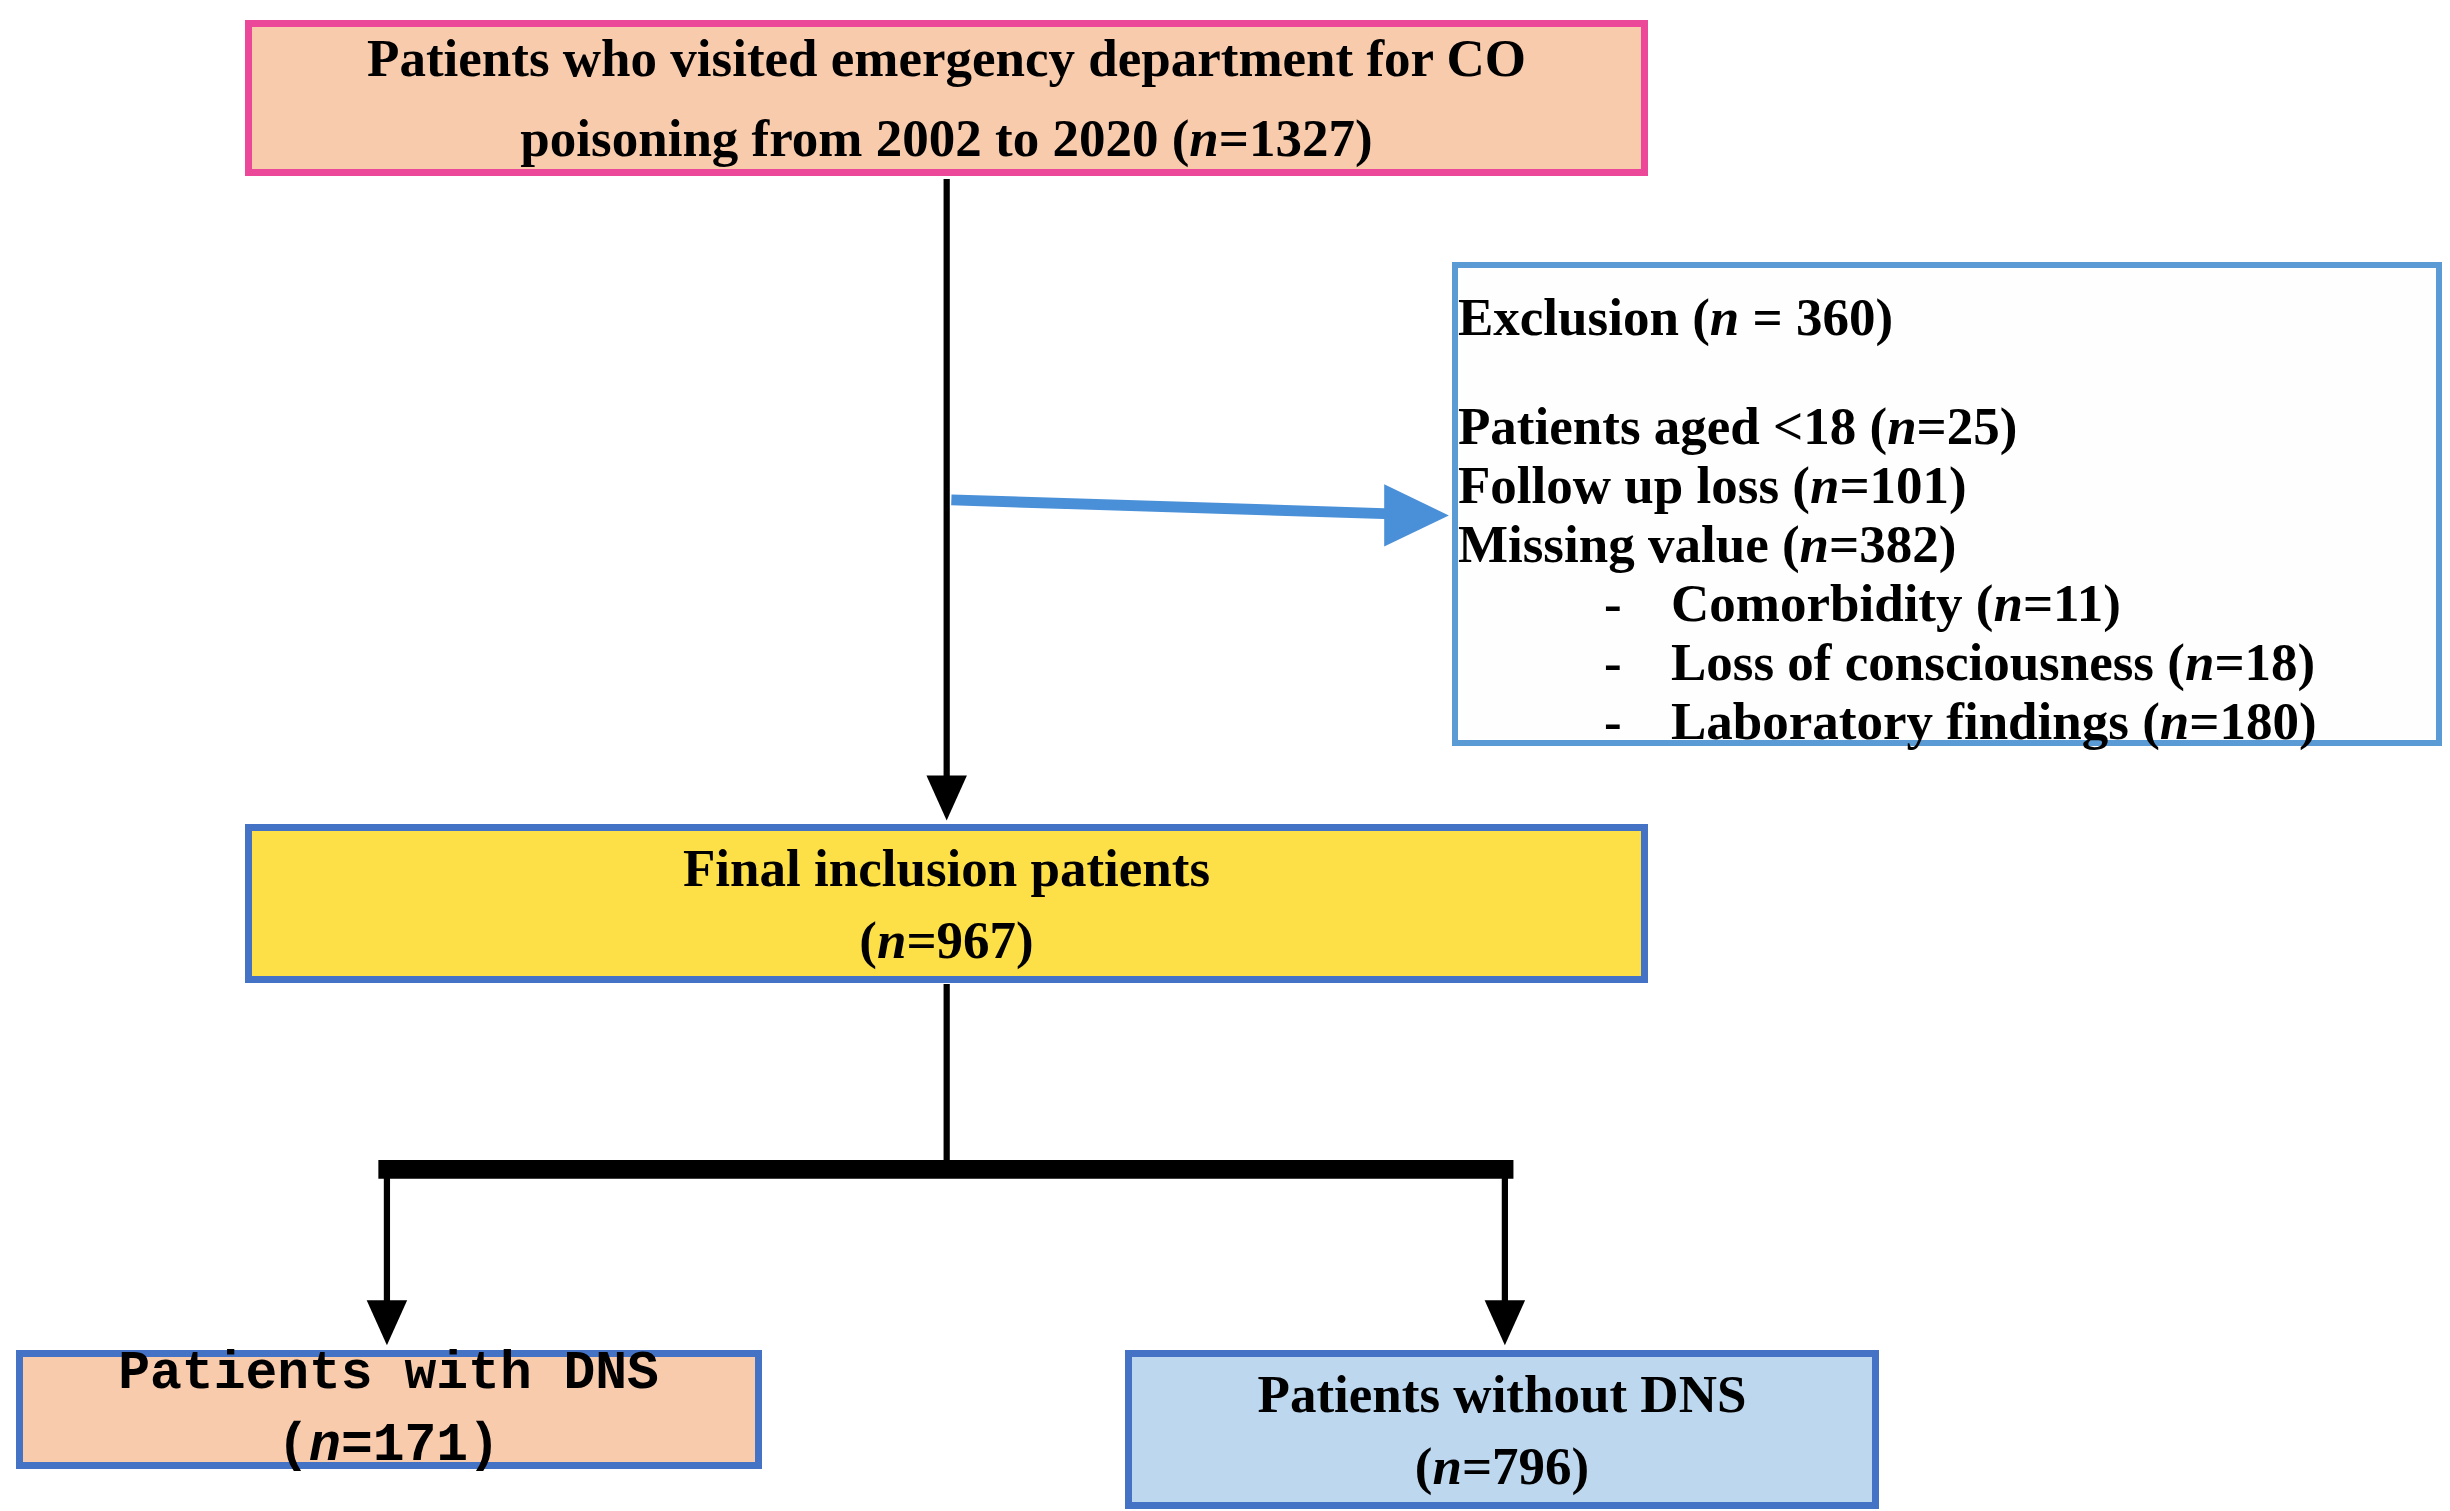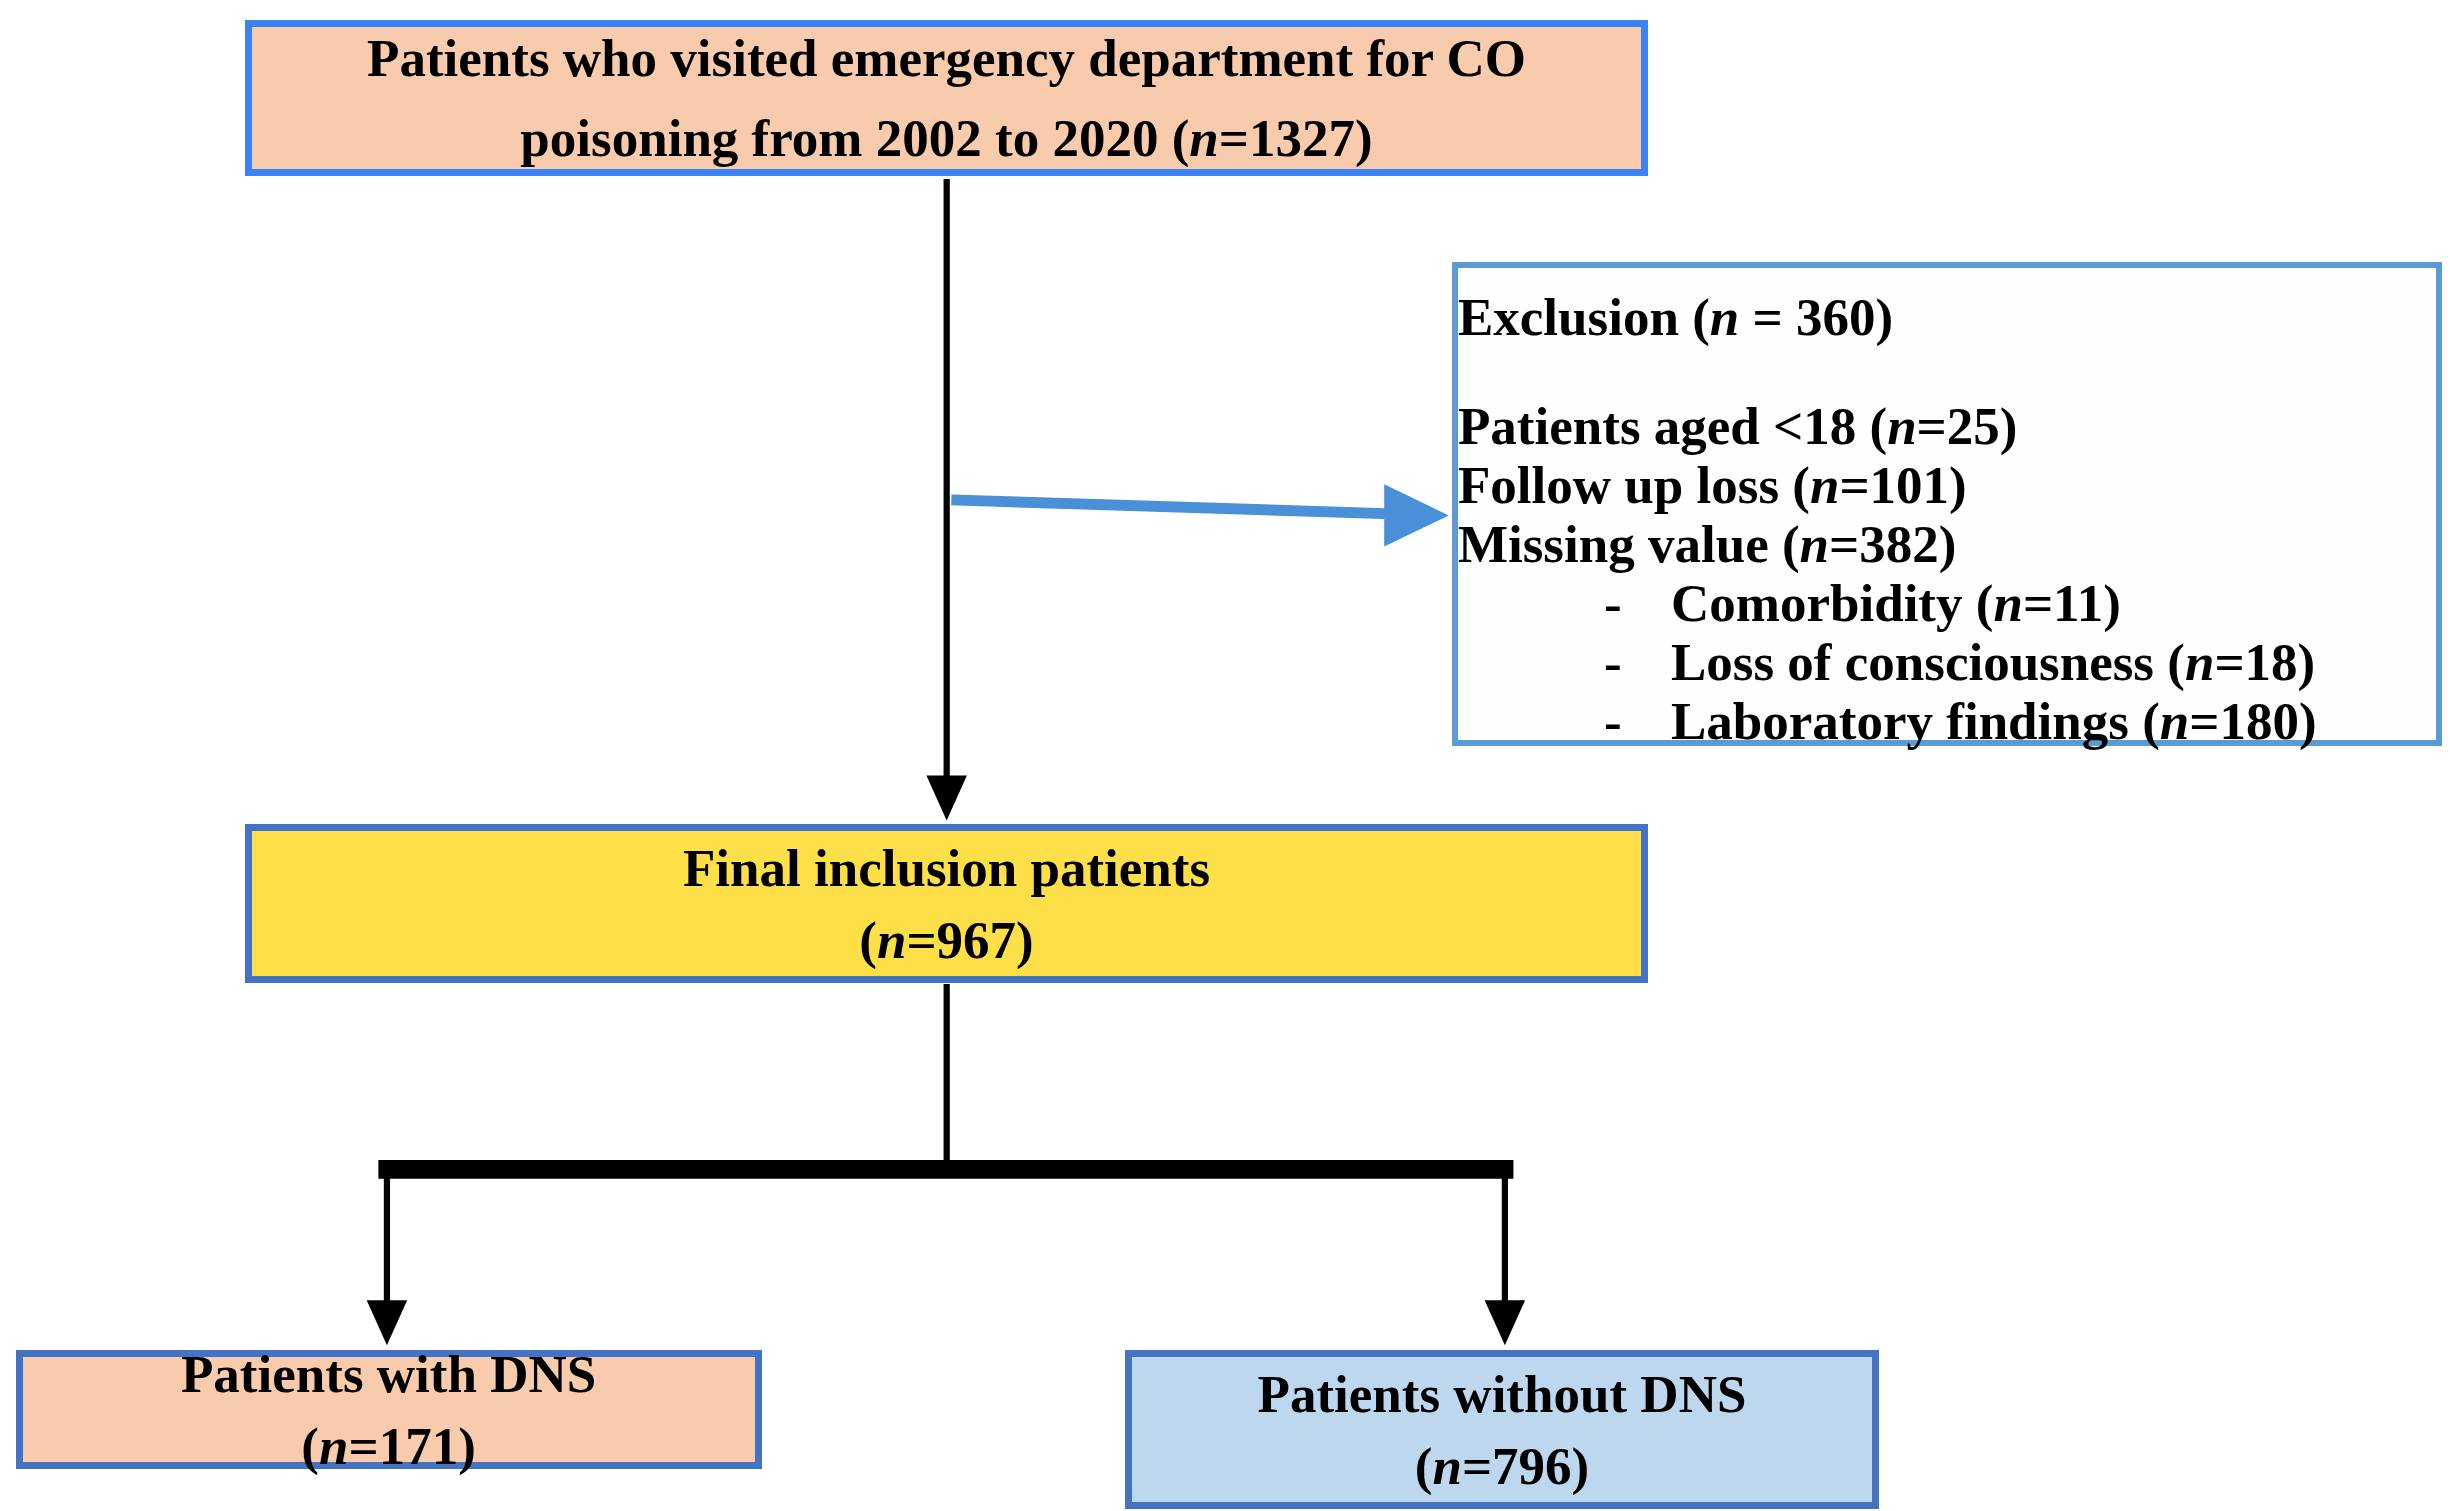--- a/index.html
+++ b/index.html
@@ -29,21 +29,21 @@
     text-align: center;
     font-size: 53px;
     line-height: 72px;
   }
   .node .line { white-space: nowrap; }
   .n-ital { font-style: italic; }
 
   .box-top {
     left: 245px; top: 20px; width: 1403px; height: 156px;
     background: #F8CBAD;
-    border: 7px solid #3b82f6;
+    border: 7px solid #ec4899;
     gap: 8px;
   }
   .box-exclusion {
     left: 1452px; top: 262px; width: 990px; height: 484px;
     background: #FEFEFE;
     border: 6.2px solid #5B9BD5;
     display: block;
     text-align: left;
     padding: 20px 15.6px 0 0;
   }
@@ -64,20 +64,21 @@
   }
   .box-final {
     left: 245px; top: 824px; width: 1403px; height: 159px;
     background: #fde047;
     border: 7px solid #4472C4;
   }
   .box-dns {
     left: 15.6px; top: 1350px; width: 746px; height: 119px;
     background: #F8CBAD;
     border: 7px solid #4472C4;
+    font-family: Liberation Mono, monospace;
   }
   .box-nodns {
     left: 1125px; top: 1350px; width: 754px; height: 159px;
     background: #BDD7EE;
     border: 7px solid #4472C4;
   }
   svg.connectors {
     position: absolute;
     left: 0; top: 0;
     width: 2450px;

